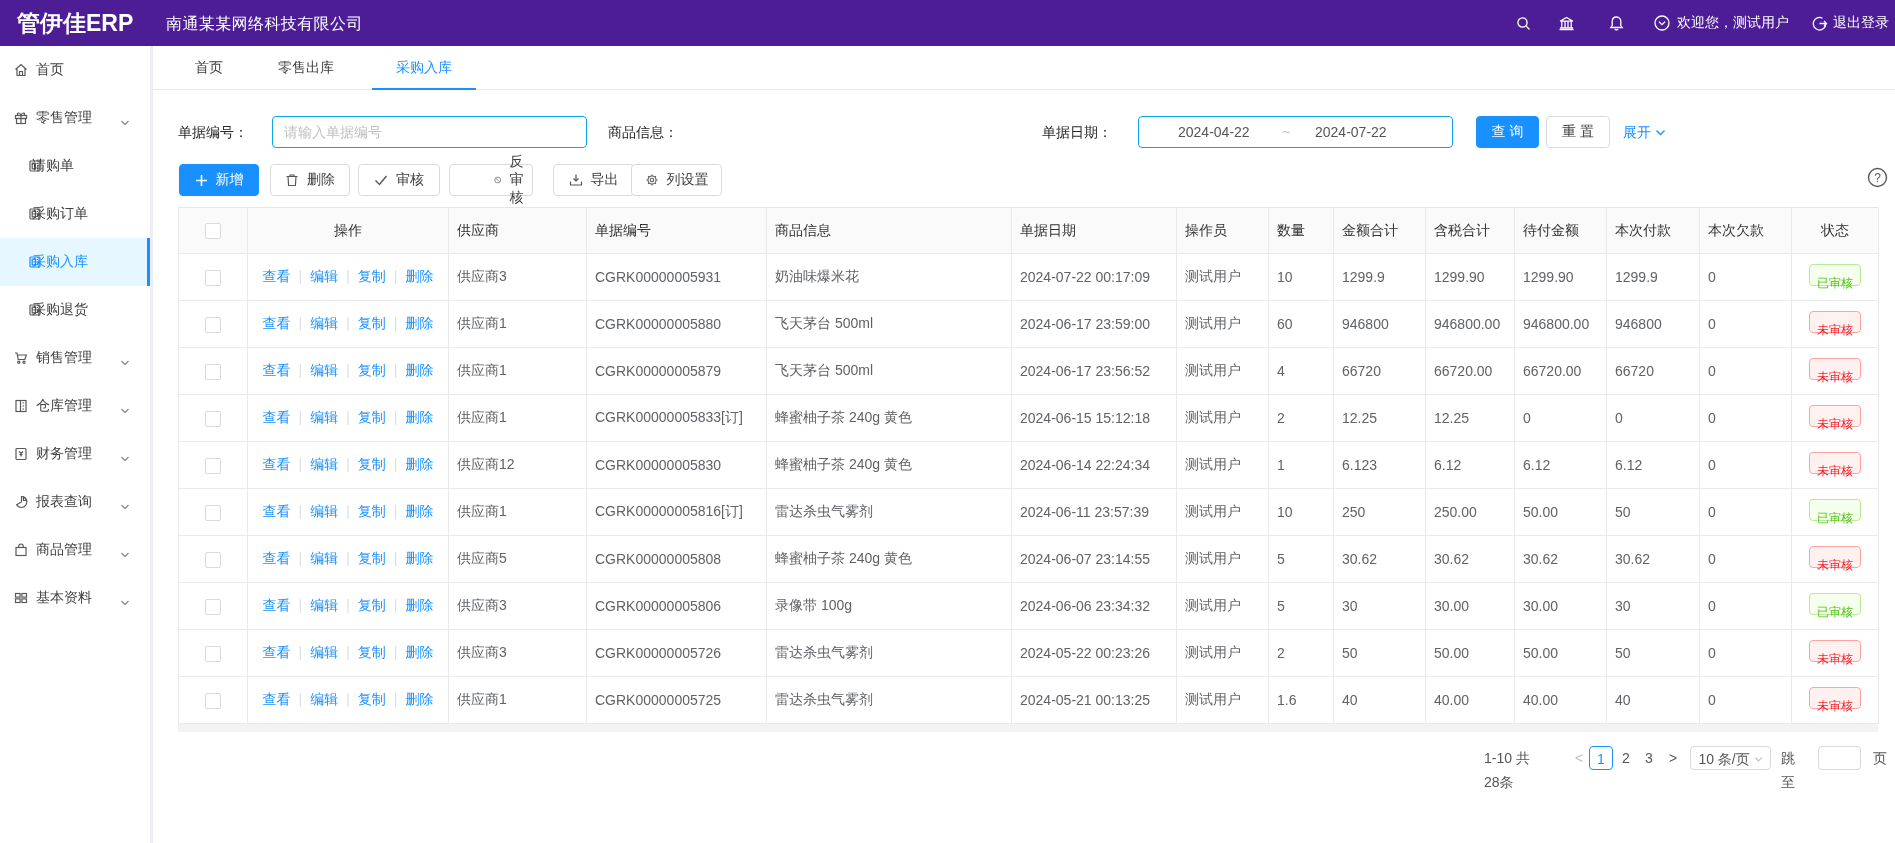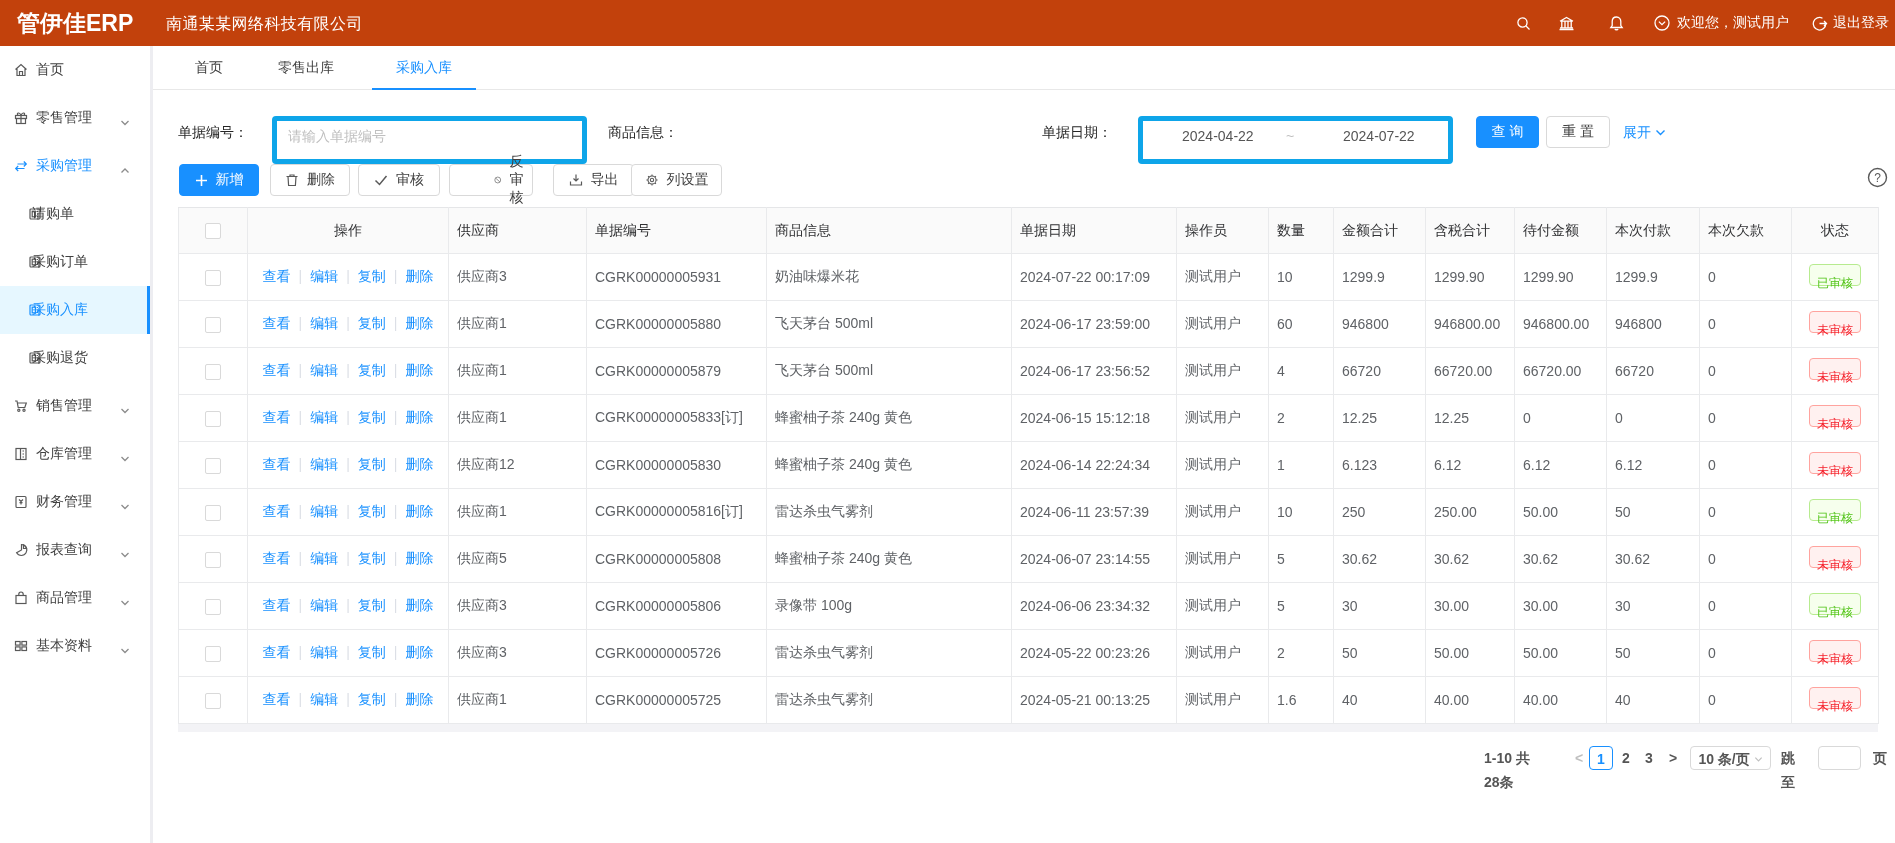--- a/index.html
+++ b/index.html
@@ -1,49 +1,49 @@
 <!DOCTYPE html>
 <html><head><meta charset="utf-8">
 <style>
 *{margin:0;padding:0;box-sizing:border-box;}
 html,body{width:1895px;height:843px;overflow:hidden;font-family:"Liberation Sans",sans-serif;font-size:14px;background:#fff;}
 .abs{position:absolute;}
-.topbar{position:absolute;left:0;top:0;width:1895px;height:46px;background:#c2410c;color:#fff;}
+.topbar{position:absolute;left:0;top:0;width:1895px;height:46px;background:#4c1d95;color:#fff;}
 .logo{position:absolute;left:17px;top:0;height:46px;line-height:46px;font-size:23px;font-weight:bold;}
 .company{position:absolute;left:166px;top:0;height:46px;line-height:47px;font-size:16px;letter-spacing:0.4px;}
 .tb-ic{position:absolute;top:0;height:46px;display:flex;align-items:center;color:#fff;}
 .sidebar{position:absolute;left:0;top:46px;width:150px;height:797px;background:#fff;}
 .mi{position:relative;height:48px;display:flex;align-items:center;color:#404040;}
 .mi .ic{position:absolute;left:13px;top:16px;}
 .mi .tx{position:absolute;left:36px;}
 .mi .ar{position:absolute;left:120px;top:21px;}
 .mi.blue{color:#1890ff;}
 .sub .ic{left:28px;}
 .sub .tx{left:32px;}
 .sub.sel{background:#e6f7ff;color:#1890ff;border-right:3px solid #1890ff;}
 .main{position:absolute;left:151px;top:46px;width:1744px;height:797px;background:#fff;}
 .tabbar{position:absolute;left:0;top:0;width:1744px;height:44px;border-bottom:1px solid #e8e8e8;background:#fff;}
 .tab{position:absolute;top:0;height:43px;line-height:43px;color:#404040;}
 .tab.act{color:#1890ff;}
 .inkbar{position:absolute;left:221px;top:42px;width:104px;height:2px;background:#1890ff;}
 .lbl{position:absolute;height:32px;line-height:32px;color:#262626;top:70px;}
-.inp{position:absolute;top:70px;height:48px;border:5px solid #0ea5e9;border-radius:4px;background:#fff;line-height:30px;color:#bfbfbf;padding-left:11px;overflow:hidden;white-space:nowrap;}
+.inp{position:absolute;top:70px;height:32px;border:1px solid #0ea5e9;border-radius:4px;background:#fff;line-height:30px;color:#bfbfbf;padding-left:11px;overflow:hidden;white-space:nowrap;}
 .btn{position:absolute;top:118px;height:32px;border:1px solid #d9d9d9;border-radius:4px;background:#fff;color:#404040;display:flex;align-items:center;justify-content:center;}
 .btn.prim{background:#1890ff;border-color:#1890ff;color:#fff;}
 table.tbl{position:absolute;left:27px;top:161px;border-collapse:collapse;table-layout:fixed;width:1700px;}
 .tbl th{background:#fafafa;font-weight:500;color:#303133;height:46px;border:1px solid #e9eaec;border-top:1px solid #e5e6e8;padding:0 0 0 8px;text-align:left;font-size:14px;}
 .tbl td{height:47px;border:1px solid #e9eaec;color:#5f6266;padding:0 0 0 8px;text-align:left;font-size:14px;overflow:hidden;white-space:nowrap;}
 .tbl th.c,.tbl td.c{text-align:center;padding:0;}
 .cb{display:inline-block;width:16px;height:16px;border:1px solid #d9d9d9;border-radius:2px;background:#fff;vertical-align:middle;}
 a.lk{color:#1890ff;text-decoration:none;}
 .sep{color:#dcdfe6;padding:0 8px;}
 .badge{display:inline-block;height:22px;line-height:20px;padding:8px 7px;border-radius:4px;font-size:12px;}
 .badge.g{color:#52c41a;background:#f6ffed;border:1px solid #b7eb8f;}
 .badge.r{color:#f5222d;background:#fff1f0;border:1px solid #ffa39e;}
-.pag{position:absolute;top:700px;left:0;width:1391px;height:24px;color:#555;font-weight:bold;}
+.pag{position:absolute;top:700px;left:0;width:1391px;height:24px;color:#555;}
 .pag .it{position:absolute;height:24px;line-height:24px;}
 </style></head><body>
 <div class="topbar">
     <div class="logo">管伊佳ERP</div>
     <div class="company">南通某某网络科技有限公司</div>
     <div class="tb-ic" style="left:1515px;">
       <svg width="17" height="17" viewBox="0 0 17 17">
         <circle cx="7.5" cy="7.5" r="4.6" stroke="#fff" fill="none" stroke-width="1.3"></circle>
         <path d="M11 11 L14.5 14.5" stroke="#fff" fill="none" stroke-width="1.3"></path>
       </svg>
@@ -84,29 +84,20 @@
       <span class="ic"><svg width="16" height="16" viewBox="0 0 16 16">
           <rect x="2.5" y="5.5" width="11" height="3" stroke="#595959" fill="none" stroke-width="1.2"></rect>
           <rect x="3.5" y="8.5" width="9" height="5" stroke="#595959" fill="none" stroke-width="1.2"></rect>
           <path d="M8 5.5 V13.5 M5.5 5.3 C4 5.3 4 2.8 5.7 3 C7 3.2 8 5.3 8 5.3 M10.5 5.3 C12 5.3 12 2.8 10.3 3 C9 3.2 8 5.3 8 5.3" stroke="#595959" fill="none" stroke-width="1.2"></path>
         </svg></span>
       <span class="tx">零售管理</span>
       <span class="ar"><svg width="10" height="10" viewBox="0 0 10 10">
           <path d="M1.5 3 L5 6.5 L8.5 3" stroke="#8c8c8c" fill="none" stroke-width="1.3"></path>
         </svg></span>
     </div>
-    <div class="mi blue">
-      <span class="ic"><svg width="16" height="16" viewBox="0 0 16 16">
-          <path d="M4.5 6 H13 M10.8 3.5 L13.3 6 L10.8 8.5 M11.5 10.5 H3 M5.2 8 L2.7 10.5 L5.2 13" stroke="#1890ff" fill="none" stroke-width="1.2"></path>
-        </svg></span>
-      <span class="tx">采购管理</span>
-      <span class="ar"><svg width="10" height="10" viewBox="0 0 10 10">
-          <path d="M1.5 6.5 L5 3 L8.5 6.5" stroke="#8c8c8c" fill="none" stroke-width="1.3"></path>
-        </svg></span>
-    </div>
     <div class="mi sub">
       <span class="ic" style="top:17px;"><svg width="14" height="14" viewBox="0 0 14 14">
           <rect x="2" y="2" width="10" height="10" rx="1" stroke="#595959" fill="none" stroke-width="1.2"></rect>
           <rect x="4.2" y="4.2" width="3.2" height="5.6" stroke="#595959" fill="none" stroke-width="1.2"></rect>
           <path d="M9 4.5 H10 M9 7 H10 M9 9.5 H10" stroke="#595959" fill="none" stroke-width="1.2"></path>
         </svg></span>
       <span class="tx">请购单</span>
     </div>
     <div class="mi sub">
       <span class="ic" style="top:17px;"><svg width="14" height="14" viewBox="0 0 14 14">
@@ -203,21 +194,21 @@
       <div class="tab act" style="left:245px;">采购入库</div>
       <div class="inkbar"></div>
     </div>
     <div class="lbl" style="left:27px;text-align:right;">单据编号：</div>
     <div class="inp" style="left:121px;width:315px;">请输入单据编号</div>
     <div class="lbl" style="left:457px;">商品信息：</div>
     <div class="lbl" style="left:891px;">单据日期：</div>
     <div class="inp" style="left:987px;width:315px;color:#555;padding:0;">
       <span style="position:absolute;left:39px;">2024-04-22</span>
       <span style="position:absolute;left:143px;color:#bfbfbf;">~</span>
-      <span style="position:absolute;left:176px;margin-left:24px;">2024-07-22</span>
+      <span style="position:absolute;left:176px;">2024-07-22</span>
     </div>
     <div class="btn prim" style="left:1325px;top:70px;width:63px;">查 询</div>
     <div class="btn" style="left:1395px;top:70px;width:64px;">重 置</div>
     <div class="abs" style="left:1472px;top:70px;height:32px;line-height:32px;color:#1890ff;">展开 <svg width="11" height="11" viewBox="0 0 11 11" style="vertical-align:-1px;">
         <path d="M1.5 3.5 L5.5 7.5 L9.5 3.5" stroke="#1890ff" fill="none" stroke-width="1.4"></path>
       </svg></div>
     <div class="btn prim" style="left:28px;width:80px;">
       <svg width="13" height="13" viewBox="0 0 13 13">
         <path d="M6.5 1 V12 M1 6.5 H12" stroke="#fff" fill="none" stroke-width="1.6"></path>
       </svg>

